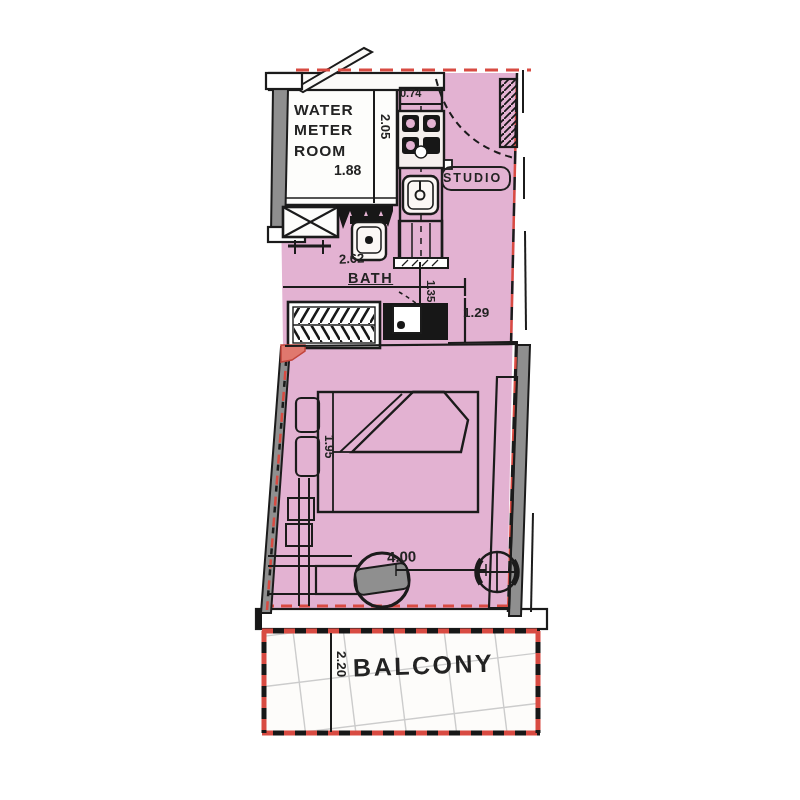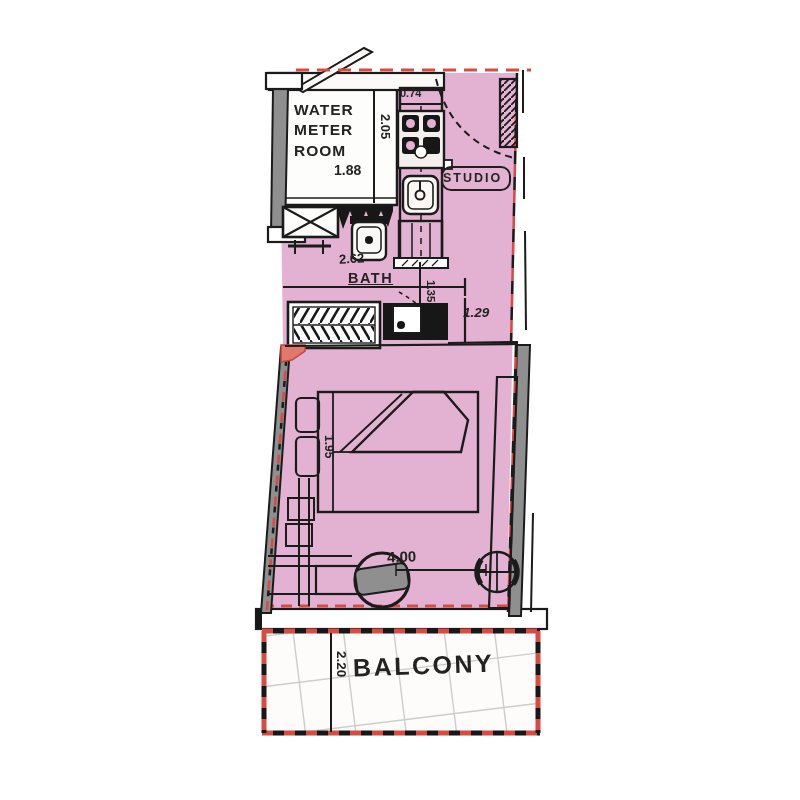--- a/index.html
+++ b/index.html
@@ -13,21 +13,21 @@
              letter-spacing:1px;white-space:normal;line-height:1.32;}
   #dim-188{left:334px;top:161px;font-size:14px;}
   #dim-205{left:393px;top:114px;font-size:13px;}
   #dim-074{left:400px;top:86px;font-size:11px;}
   #studio-label{left:441px;top:166px;width:66px;height:21px;border:2.5px solid #1f1f1f;
                 border-radius:10px;font-size:12.5px;letter-spacing:2px;text-align:left;
                 line-height:21px;background:rgba(255,255,255,0.0);}
   #dim-262{left:339px;top:251px;font-size:13px;transform:rotate(-3deg);}
   #bath-label{left:348px;top:269px;font-size:14.5px;letter-spacing:1.5px;text-decoration:underline;}
   #dim-135{left:438px;top:280px;font-size:11.5px;}
-  #dim-129{left:463px;top:304px;font-size:13.5px;font-style:italic;}
+  #dim-129{left:463px;top:304px;font-size:13.5px;}
   #dim-195{left:336px;top:435px;font-size:12px;}
   #dim-400{left:387px;top:547px;font-size:15px;transform:rotate(-2deg);}
   #balcony-label{left:353px;top:649px;font-size:25px;letter-spacing:2.5px;transform:rotate(-2deg);}
   #dim-220{left:350px;top:651px;font-size:13.5px;}
 </style>
 </head>
 <body>
 
 <div id="stage">
 

